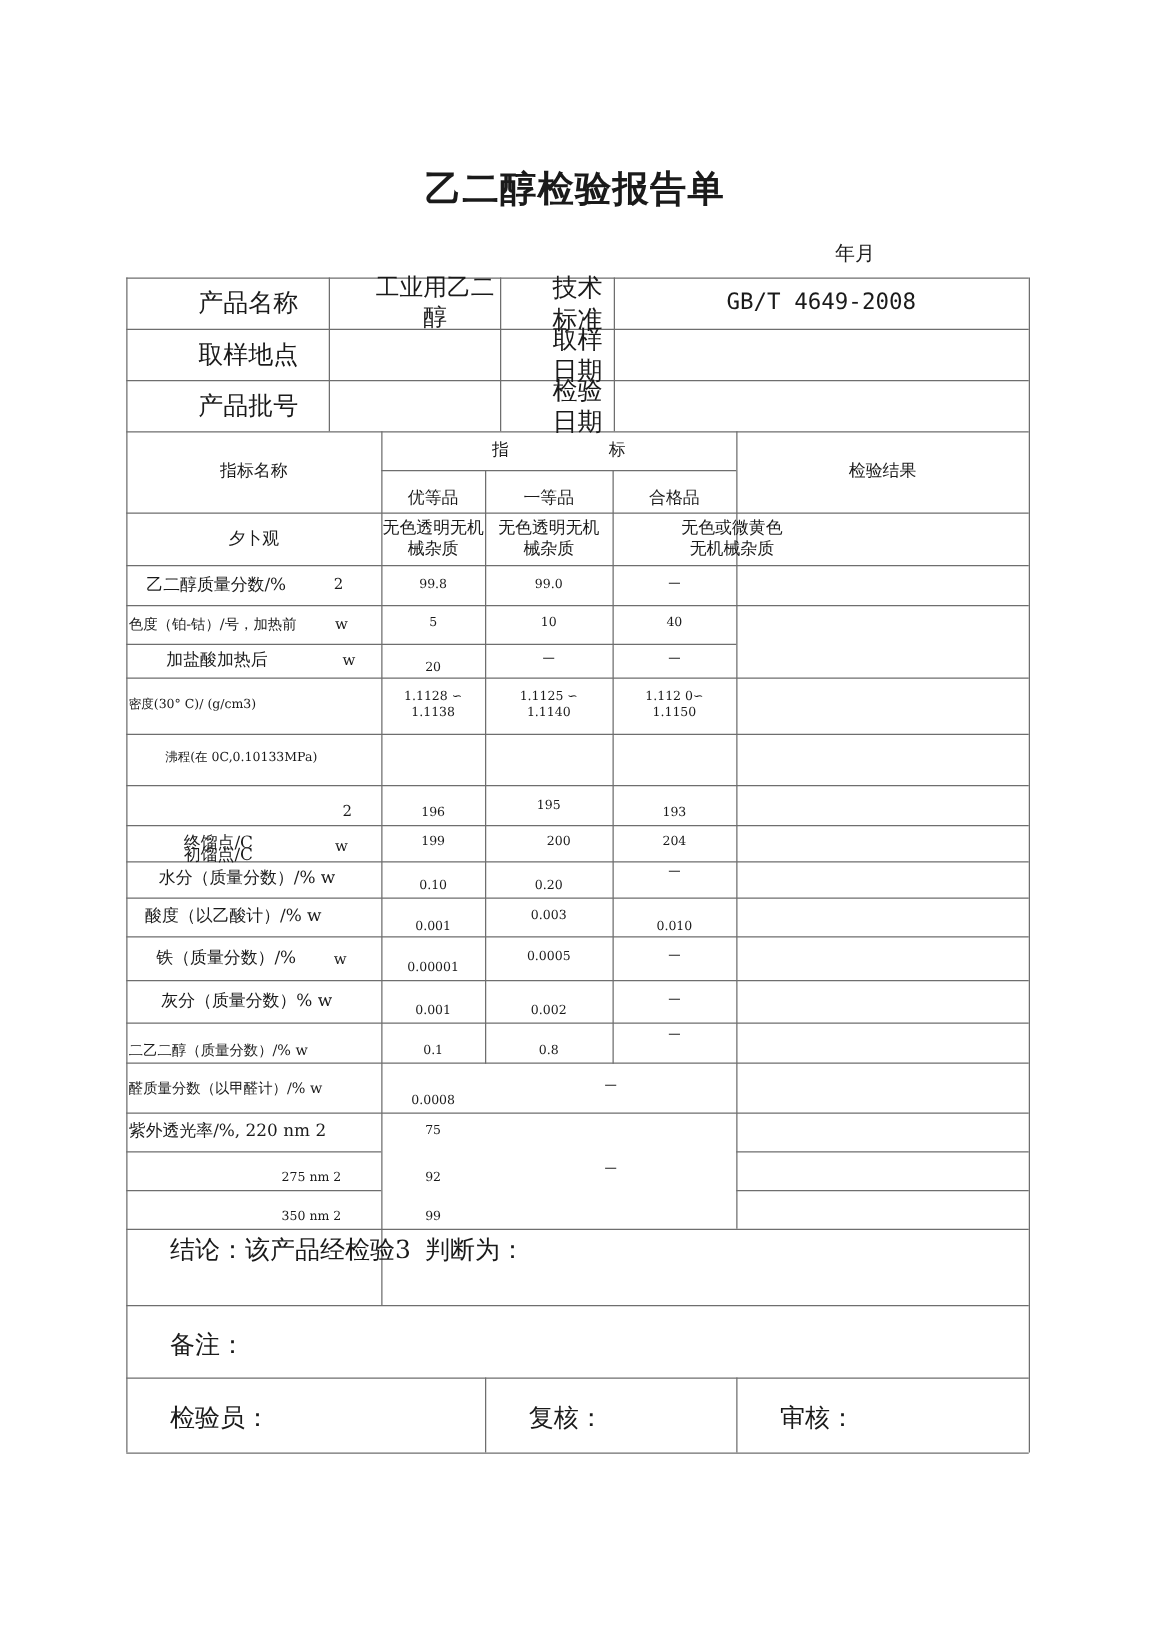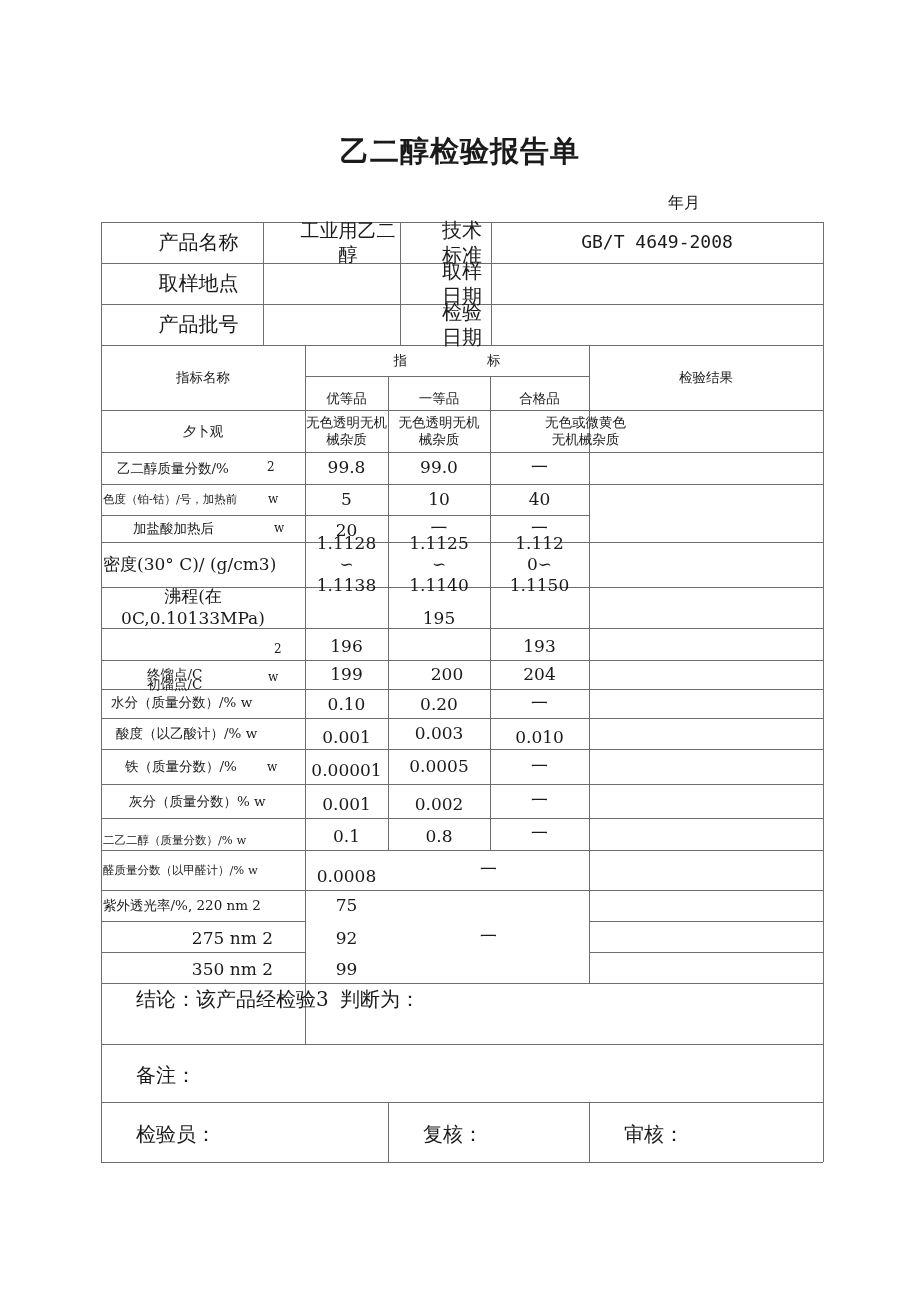--- a/index.html
+++ b/index.html
@@ -5,21 +5,21 @@
   html, body { margin:0; padding:0; background:#ffffff; }
   body { width:920px; height:1302px; position:relative; font-family:"DejaVu Serif", "Liberation Serif", serif; color:#1a1a1a; }
   .title { position:absolute; left:0; width:920px; top:132px; text-align:center; font-family:"DejaVu Sans", "Liberation Sans", sans-serif; font-size:29px; font-weight:bold; letter-spacing:1px; }
   .date { position:absolute; left:668px; top:193px; font-size:16px; }
   .abs { position:absolute; box-sizing:border-box; }
   .hl { position:absolute; height:0; border-top:1px solid #6e6e6e; }
   .vl { position:absolute; width:0; border-left:1px solid #6e6e6e; }
   .cell { position:absolute; display:flex; align-items:center; justify-content:center; text-align:center; box-sizing:border-box; line-height:1.25; }
   .big { font-size:20px;padding-left:33px; }
   .mid { font-size:13.5px; }
-  .sm { font-size:17px; }
+  .sm { font-size:10px; }
   .xs { font-size:11.5px; }
   .left { justify-content:flex-start; text-align:left; padding-left:2px; }
   .bottom { align-items:flex-end; padding-bottom:3px; }
   .top { align-items:flex-start; padding-top:3px; }
   .w { position:absolute; font-size:12px; }
 </style>
 </head>
 <body>
 
 <div class="title">乙二醇检验报告单</div>
@@ -123,32 +123,32 @@
 <div class="cell sm" style="left:388px;top:542px;width:102px;height:45px;padding:0 14px;">1.1125 ∽ 1.1140</div>
 <div class="cell sm" style="left:490px;top:542px;width:99px;height:45px;padding:0 12px;">1.112 0∽ 1.1150</div>
 <div class="cell" style="left:589px;top:542px;width:234px;height:45px;"></div>
 
 <div class="cell sm" style="left:101px;top:587px;width:204px;height:41px;padding:0 40px 0 20px;">沸程(在 0C,0.10133MPa)</div>
 <div class="cell" style="left:589px;top:587px;width:234px;height:41px;"></div>
 
 <div class="cell mid left bottom" style="left:101px;top:628px;width:204px;height:32px;padding-left:46px;margin-top:36px;">初馏点/C</div>
 <div class="w" style="left:274px;top:642px;">2</div>
 <div class="cell sm bottom" style="left:305px;top:628px;width:83px;height:32px;">196</div>
-<div class="cell sm bottom" style="left:388px;top:600px;width:102px;height:32px;">195</div>
+<div class="cell sm bottom" style="left:388px;top:622px;width:102px;height:32px;">195</div>
 <div class="cell sm bottom" style="left:490px;top:628px;width:99px;height:32px;">193</div>
 <div class="cell" style="left:589px;top:628px;width:234px;height:32px;"></div>
 
 <div class="cell mid left" style="left:101px;top:660px;width:204px;height:29px;padding-left:46px;">终馏点/C</div>
 <div class="w" style="left:268px;top:670px;">w</div>
 <div class="cell sm" style="left:305px;top:660px;width:83px;height:29px;">199</div>
 <div class="cell sm" style="left:388px;top:660px;width:102px;height:29px;padding-left:16px;">200</div>
 <div class="cell sm" style="left:490px;top:660px;width:99px;height:29px;">204</div>
 <div class="cell" style="left:589px;top:660px;width:234px;height:29px;"></div>
 
-<div class="cell mid left top" style="left:101px;top:689px;width:204px;height:29px;padding-left:10px;padding-top:5px;">水分（质量分数）/% w</div>
+<div class="cell mid left top" style="left:101px;top:689px;width:204px;height:29px;padding-left:26px;padding-top:5px;">水分（质量分数）/% w</div>
 <div class="cell sm bottom" style="left:305px;top:689px;width:83px;height:29px;">0.10</div>
 <div class="cell sm bottom" style="left:388px;top:689px;width:102px;height:29px;">0.20</div>
 <div class="cell sm top" style="left:490px;top:689px;width:99px;height:29px;padding-top:4px;">一</div>
 <div class="cell" style="left:589px;top:689px;width:234px;height:29px;"></div>
 
 <div class="cell mid left" style="left:101px;top:718px;width:204px;height:31px;padding-left:15px;">酸度（以乙酸计）/%  w</div>
 <div class="cell sm bottom" style="left:305px;top:718px;width:83px;height:31px;padding-bottom:1px;">0.001</div>
 <div class="cell sm" style="left:388px;top:718px;width:102px;height:31px;">0.003</div>
 <div class="cell sm bottom" style="left:490px;top:718px;width:99px;height:31px;padding-bottom:1px;">0.010</div>
 <div class="cell" style="left:589px;top:718px;width:234px;height:31px;"></div>

